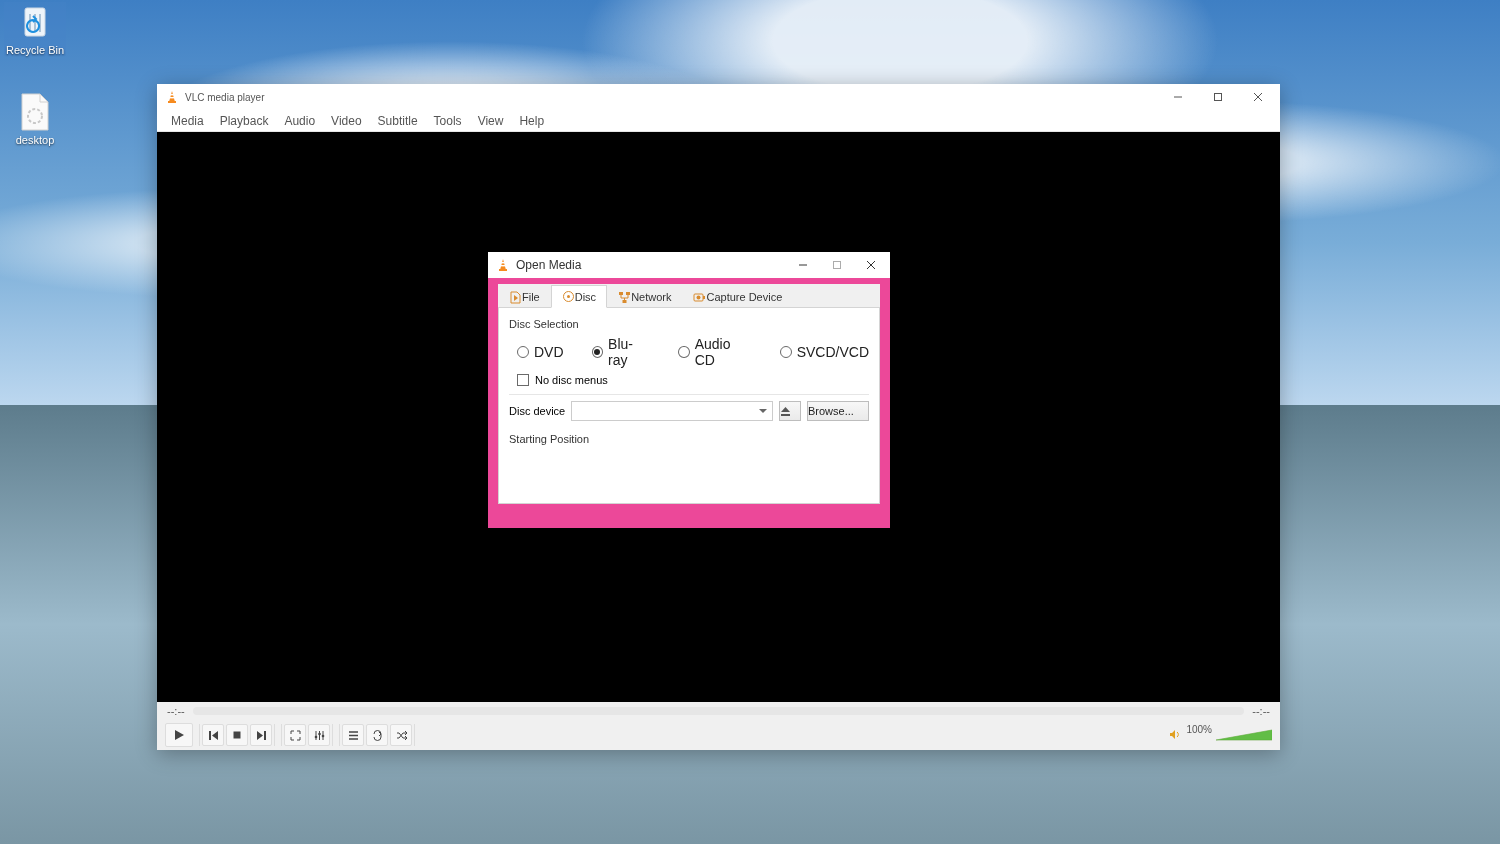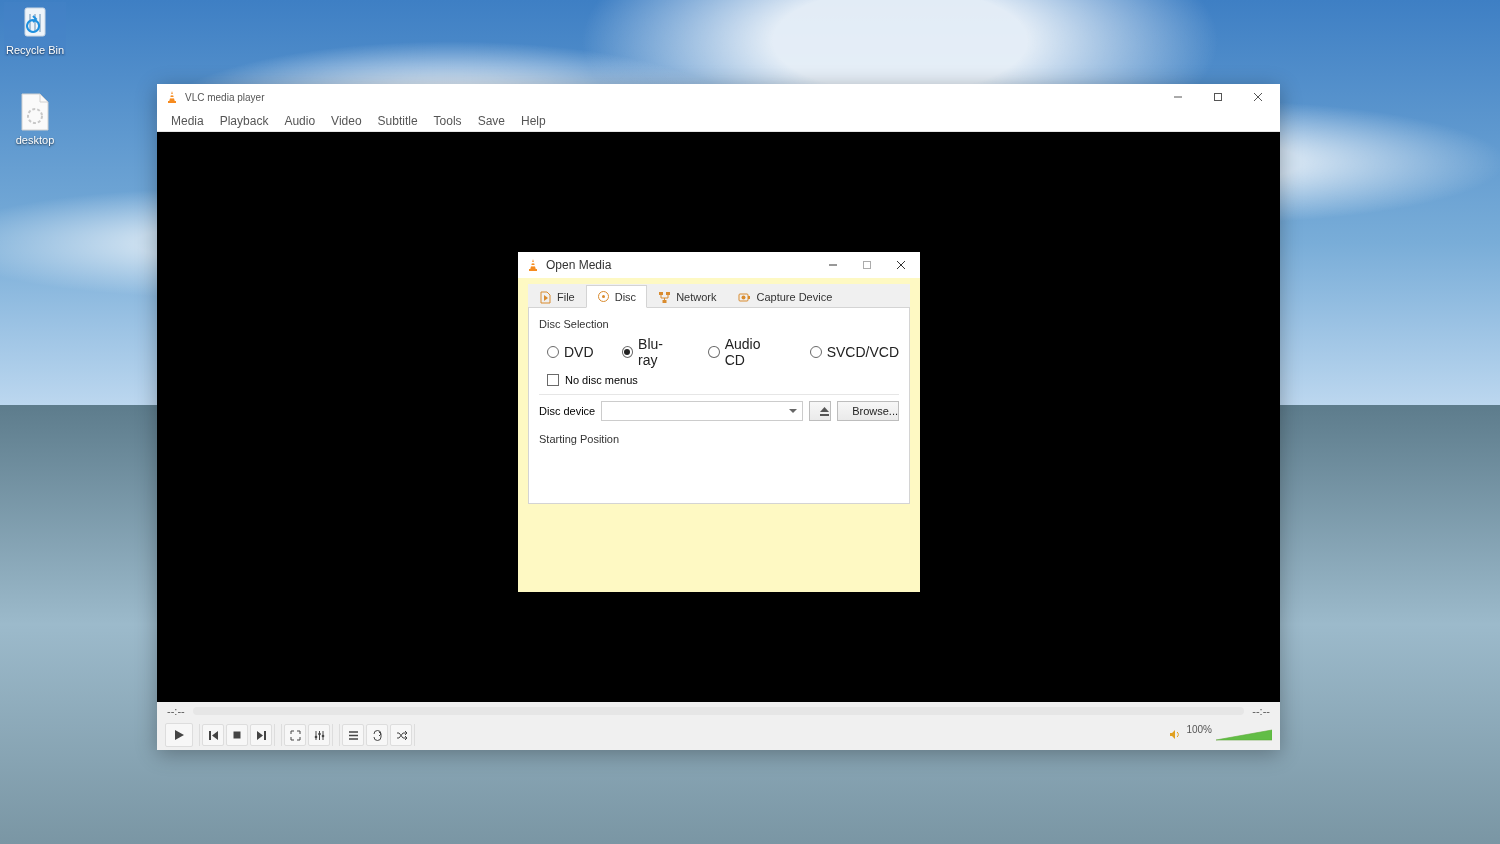--- a/index.html
+++ b/index.html
@@ -31,42 +31,42 @@
   .controls { display:flex; align-items:center; height:30px; padding:0 8px; gap:6px;}
   .cbtn { width:22px; height:22px; background:#f7f7f7; border:1px solid #ddd; border-radius:2px; display:flex; align-items:center; justify-content:center; cursor:pointer; font-size:11px; color:#444;}
   .cbtn.play { width:28px; height:24px;}
   .cgroup { display:flex; gap:2px; padding:0 2px; border-left:1px solid #ddd; border-right:1px solid #ddd;}
   .controls .sp { flex:1;}
   .vol { display:flex; align-items:center; gap:4px; font-size:10px; color:#555;}
   .volbar { position:relative; width:56px; height:14px;}
   .volbar svg { display:block;}
 
   
-  .dlg { position:absolute; top:252px; left:518px; width:402px; height:340px; background:#fef9c3; box-shadow:0 6px 30px rgba(0,0,0,.45);}
+  .dlg { position:absolute; top:252px; left:488px; width:402px; height:276px; background:#ec4899; box-shadow:0 6px 30px rgba(0,0,0,.45);}
   .dlg-title { height:26px; background:#fff; display:flex; align-items:center; padding:0 2px 0 8px; font-size:12px; color:#333;}
   .dlg-title .ticon { width:14px; height:14px; margin-right:6px;}
   .dlg-title .sp { flex:1;}
   .dlg .winbtn { width:34px; height:26px;}
   .dlg-body { padding:6px 10px 2px;}
   .tabs { display:flex; border-bottom:1px solid #d4d4d4; font-size:11px; background:#f0f0f0;}
-  .tab { display:flex; align-items:center; gap:5px; padding:4px 10px; border:1px solid transparent; border-bottom:none; cursor:pointer; color:#333; position:relative; top:1px;}
+  .tab { display:flex; align-items:center; padding:4px 10px; border:1px solid transparent; border-bottom:none; cursor:pointer; color:#333; position:relative; top:1px;}
   .tab.active { background:#fff; border-color:#d4d4d4; border-bottom:1px solid #fff;}
   .tab .ic { width:13px; height:13px; display:inline-flex;}
   .panel { background:#fff; border:1px solid #d4d4d4; border-top:none; padding:8px 10px 3px; height:196px;}
   .grp-title { font-size:11px; color:#333; margin:2px 0 6px;}
   .radio-row { display:flex; gap:28px; padding-left:8px; margin-bottom:6px;}
   .radio-item { display:flex; align-items:center; gap:5px; font-size:14px; color:#222; cursor:pointer;}
   .radio { width:12px; height:12px; border:1px solid #6a6a6a; border-radius:50%; display:flex; align-items:center; justify-content:center; background:#fff;}
   .radio.on::after { content:""; width:6px; height:6px; background:#222; border-radius:50%;}
   .chk-row { display:flex; align-items:center; gap:6px; font-size:11px; padding-left:8px; margin-bottom:6px; border-bottom:1px solid #e6e6e6; padding-bottom:8px;}
   .chk { width:12px; height:12px; border:1px solid #6a6a6a; background:#fff;}
   .device-row { display:flex; align-items:center; gap:6px; font-size:11px; margin-top:6px;border-radius:9px;}
   .combo { flex:1; height:20px; background:#fff; border:1px solid #ccc; position:relative;}
   .combo::after { content:""; position:absolute; right:5px; top:7px; border:4px solid transparent; border-top-color:#666;}
-  .sqbtn { height:20px; border:1px solid #bdbdbd; background:linear-gradient(#f7f7f7,#eaeaea); display:flex; align-items:center; justify-content:flex-end; font-size:11px; color:#222; cursor:pointer;}
+  .sqbtn { height:20px; border:1px solid #bdbdbd; background:linear-gradient(#f7f7f7,#eaeaea); display:flex; align-items:center; justify-content:flex-start; font-size:11px; color:#222; cursor:pointer;}
   .eject { width:22px;}
   .browse { width:62px;}
   .sp-row { display:flex; align-items:center; justify-content:space-between; font-size:11px; margin-top:8px;}
   .spin { display:flex; align-items:center;}
   .spin input { width:20px; height:18px; border:1px solid #ccc; font-size:11px; padding:0 2px;}
   .spin .ud { width:13px; height:18px; border:1px solid #ccc; border-left:none; display:flex; flex-direction:column;}
   .spin .ud div { flex:1; font-size:7px; line-height:8px; text-align:center; color:#555; cursor:pointer;}
   .dlg-footer { padding:4px 10px 10px;}
   .showmore { display:flex; align-items:center; gap:6px; font-size:11px; color:#222; margin-bottom:8px;}
   .btn-row { display:flex; justify-content:flex-end; gap:6px;}
@@ -132,21 +132,21 @@
         </svg>
       </div>
   </div>
   <div class="vlc-menubar">
     <span>Media</span>
     <span>Playback</span>
     <span>Audio</span>
     <span>Video</span>
     <span>Subtitle</span>
     <span>Tools</span>
-    <span>Save</span>
+    <span>View</span>
     <span>Help</span>
   </div>
   <div class="vlc-video"></div>
   <div class="vlc-bottom">
     <div class="seek">
       <span>--:--</span>
       <div class="bar"></div>
       <span>--:--</span>
     </div>
     <div class="controls">

